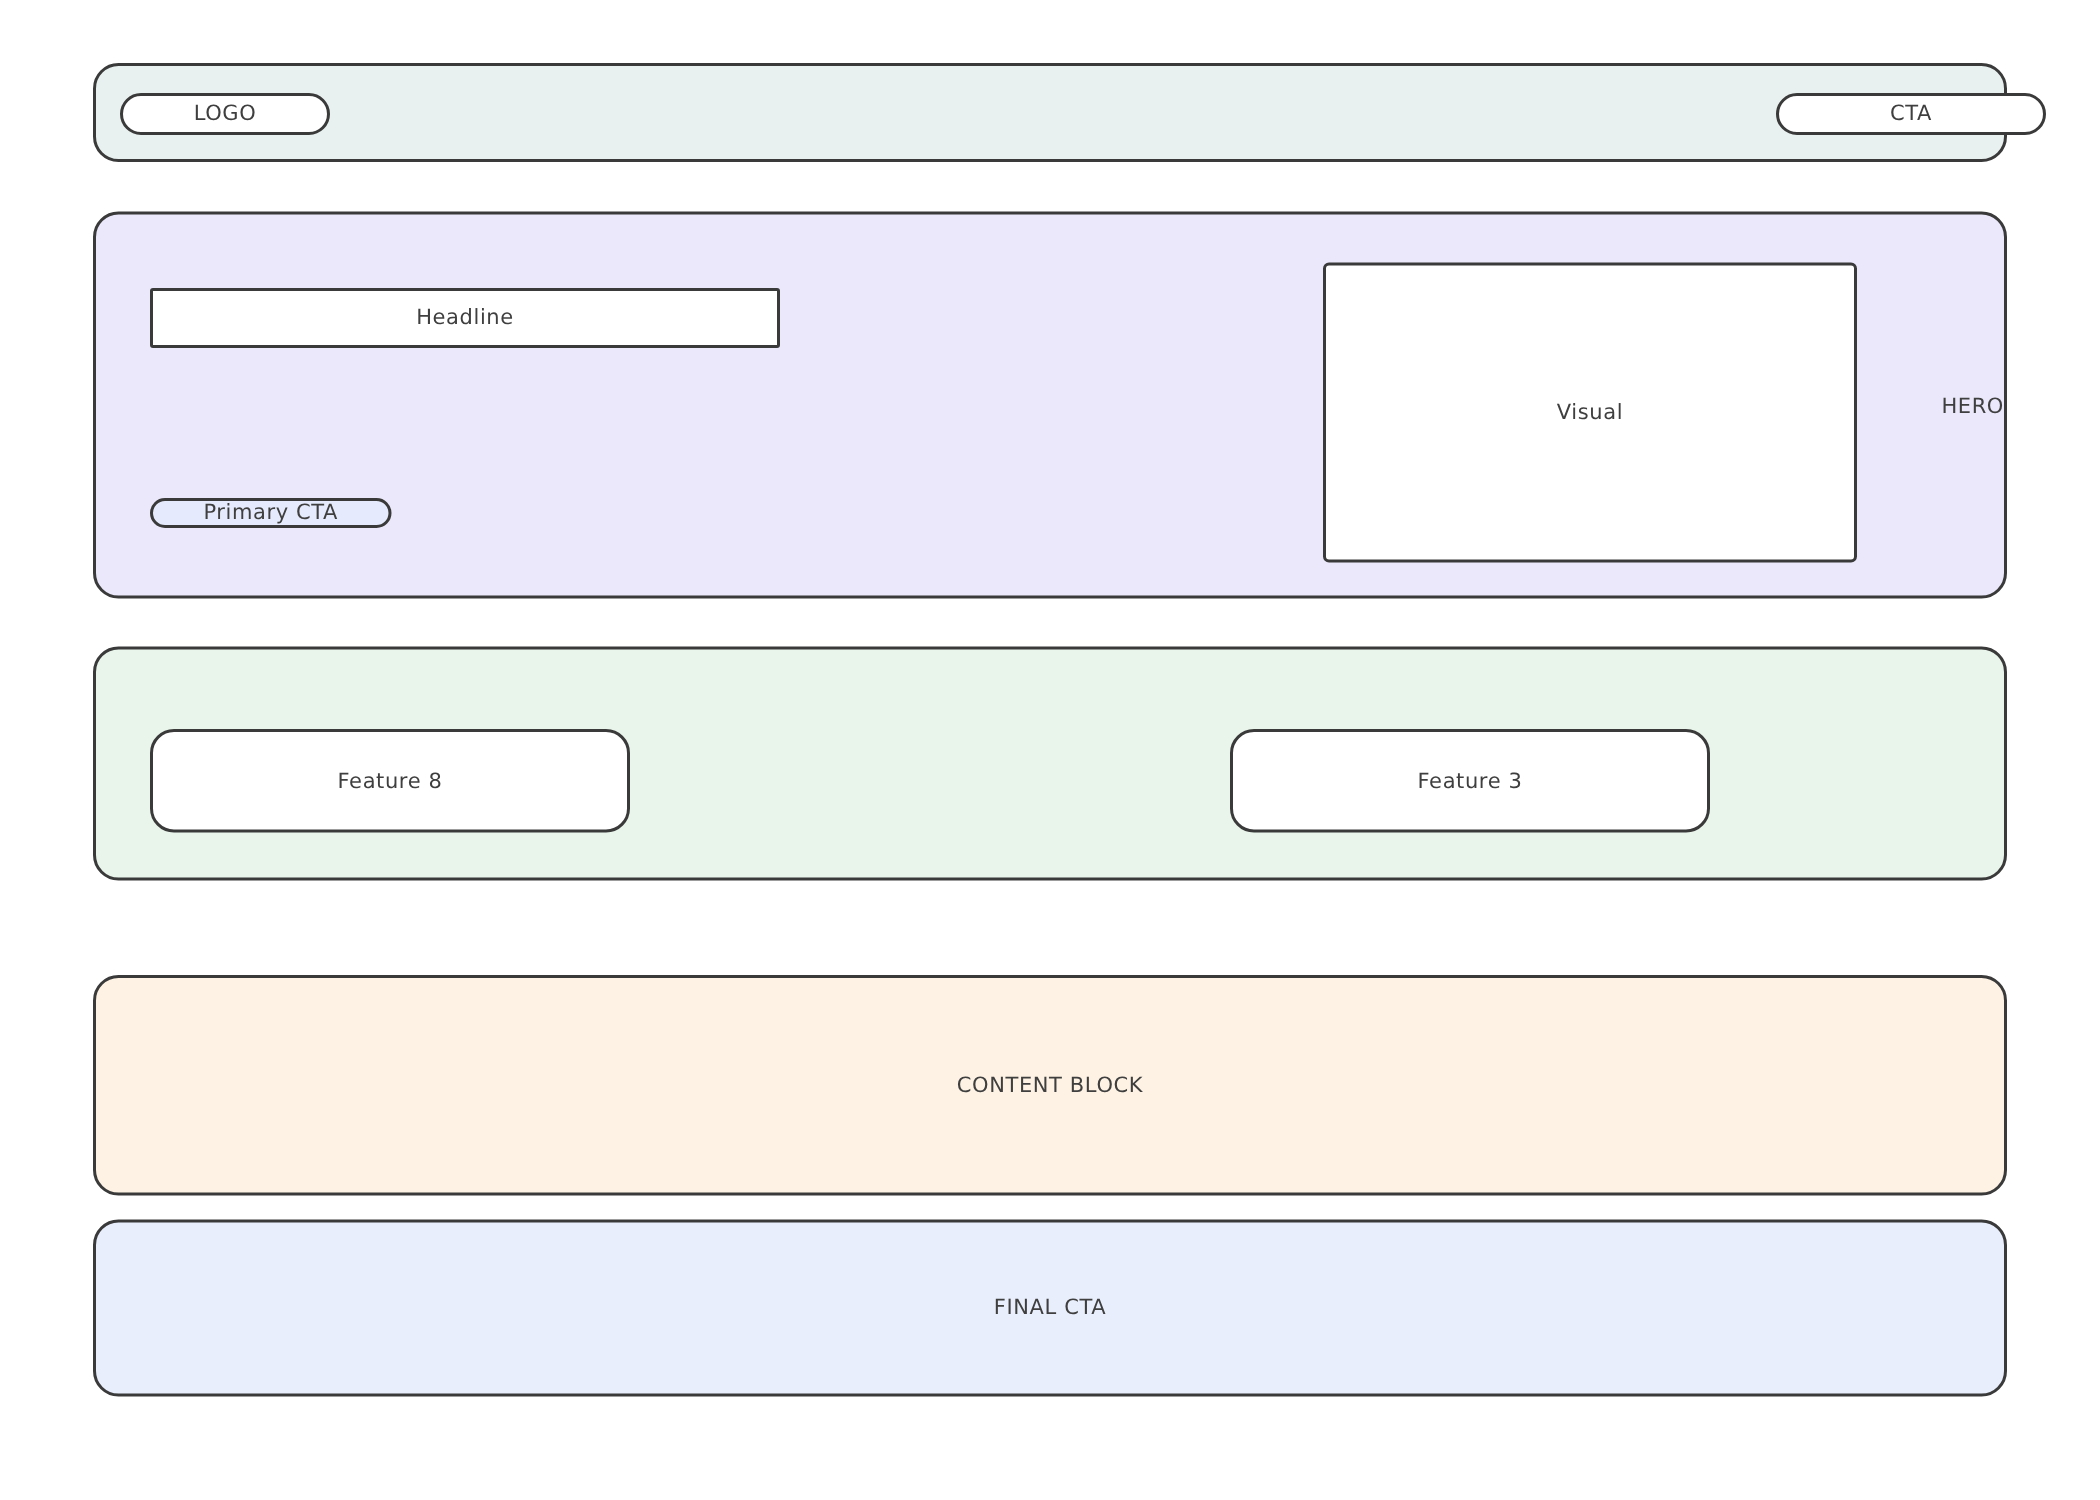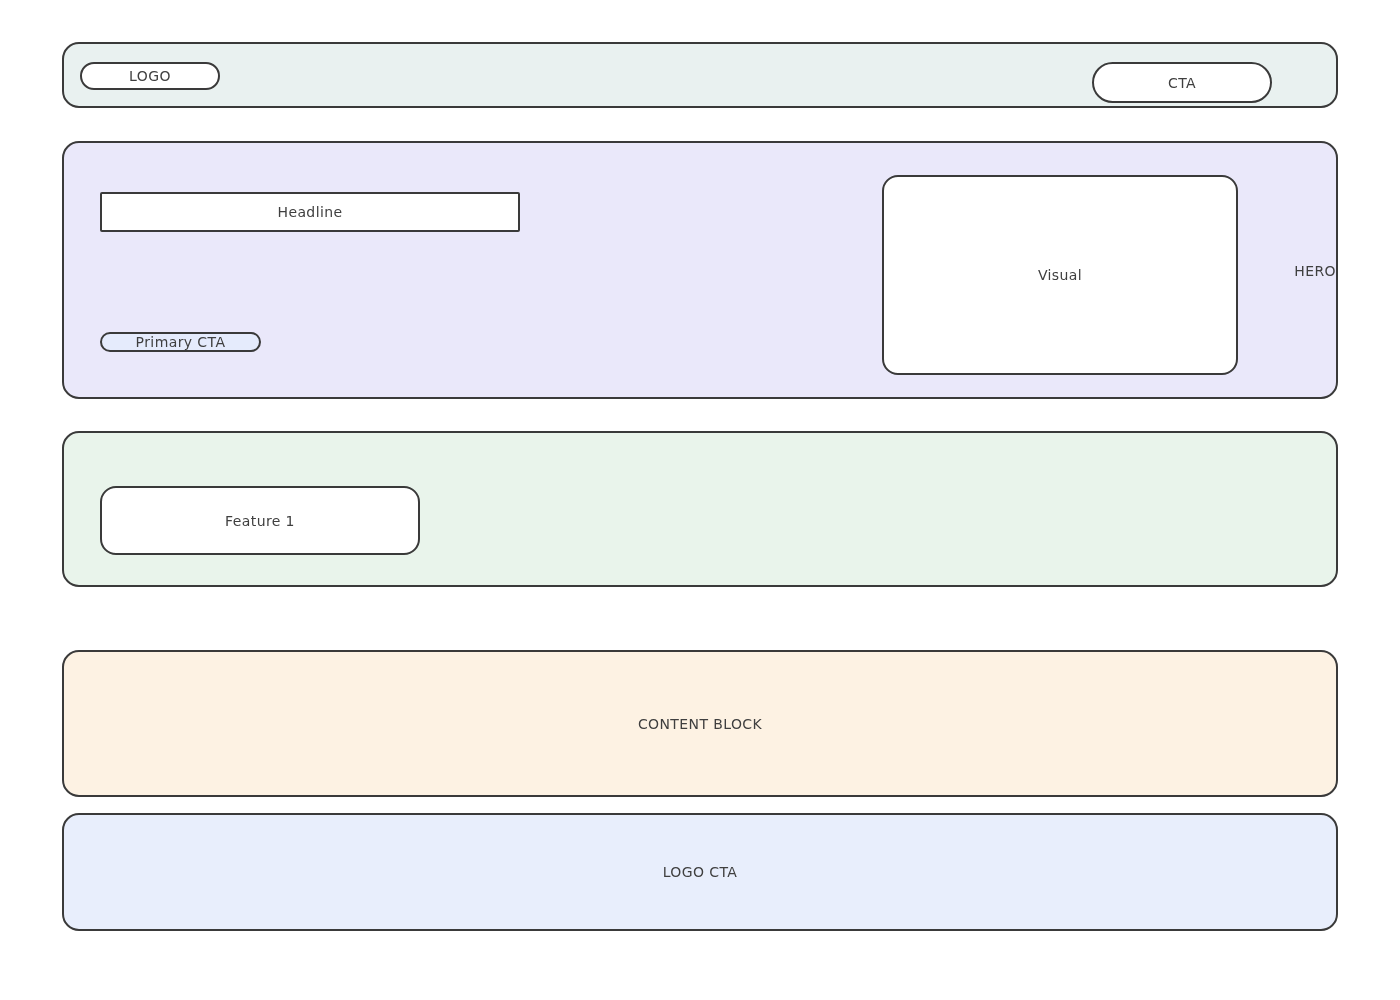--- a/index.html
+++ b/index.html
@@ -48,26 +48,26 @@
     border: 2px solid var(--border);
     display: flex;
     align-items: center;
     justify-content: center;
     text-align: center;
   }
   .pill { border-radius: 999px; justify-content: center; }
   .card { border-radius: 2px; }
 
   .logo-pill { left: 16px;  top: 18px; width: 140px; height: 28px; }
-  .cta-pill  { left: 1028px; top: 18px; width: 180px; height: 41px; }
+  .cta-pill  { left: 1120px; top: 18px; width: 180px; height: 28px; }
 
   .headline-card { left: 36px; top: 49px;  width: 420px; height: 40px; }
   .intro-card    { left: 36px; top: 102px; width: 420px; height: 71px; }
   .primary-cta   { left: 36px; top: 189px; width: 161px; height: 20px; background: var(--primary-cta-bg); }
-  .visual-card   { left: 818px; top: 32px; width: 356px; height: 200px; border-radius: 16px; }
+  .visual-card   { left: 818px; top: 32px; width: 356px; height: 200px; border-radius: 4px; }
 
   .hero-label {
     position: absolute;
     left: 0;
     top: 120px;
     width: 100%;
     text-align: right;
     pointer-events: none;
   }
 
@@ -104,23 +104,26 @@
     <span>Primary CTA</span>
   </div>
   <div class="hero-label">HERO</div>
   <div class="card visual-card">
     <span>Visual</span>
   </div>
 </div>
 
 <div class="section features">
   <div class="card feature-card feature-1">
-    <span>Feature 1</span>
+    <span>Feature 8</span>
+  </div>
+  <div class="card feature-card feature-3">
+    <span>Feature 3</span>
   </div>
 </div>
 
 <div class="section content">
   <div class="center-label">CONTENT BLOCK</div>
 </div>
 
 <div class="section final">
-  <div class="center-label">LOGO CTA</div>
+  <div class="center-label">FINAL CTA</div>
 </div>
 
 </body></html>

